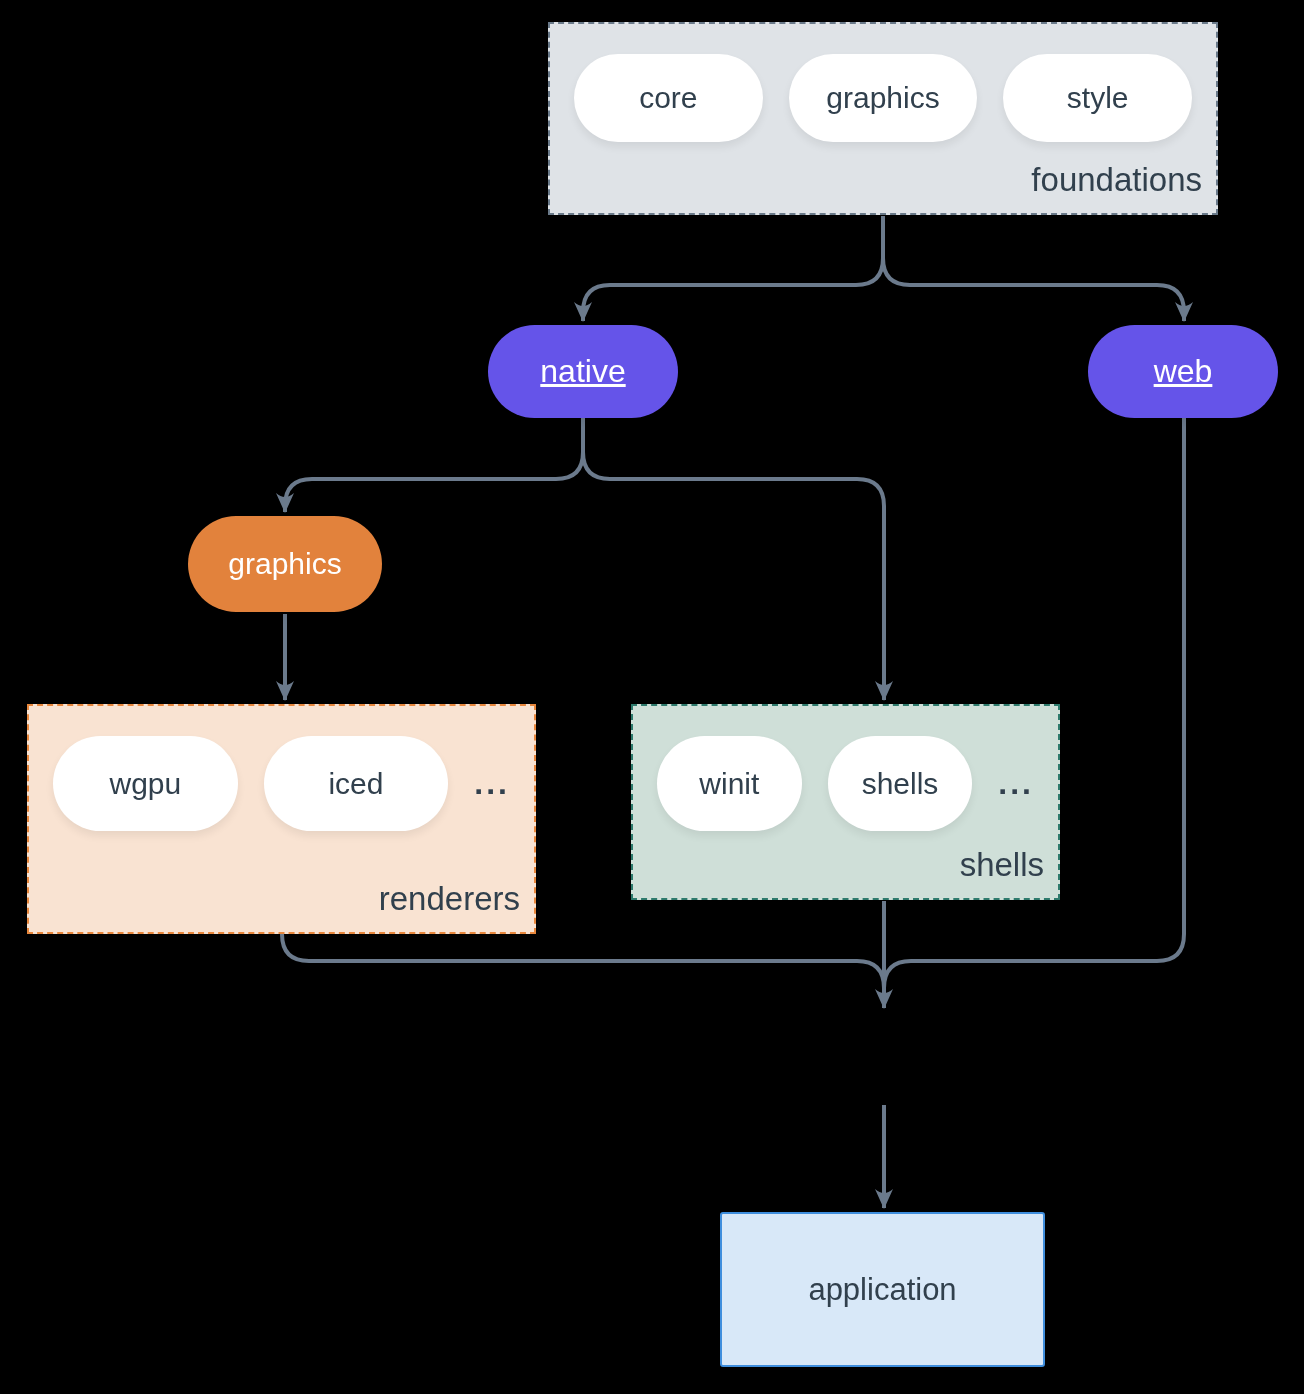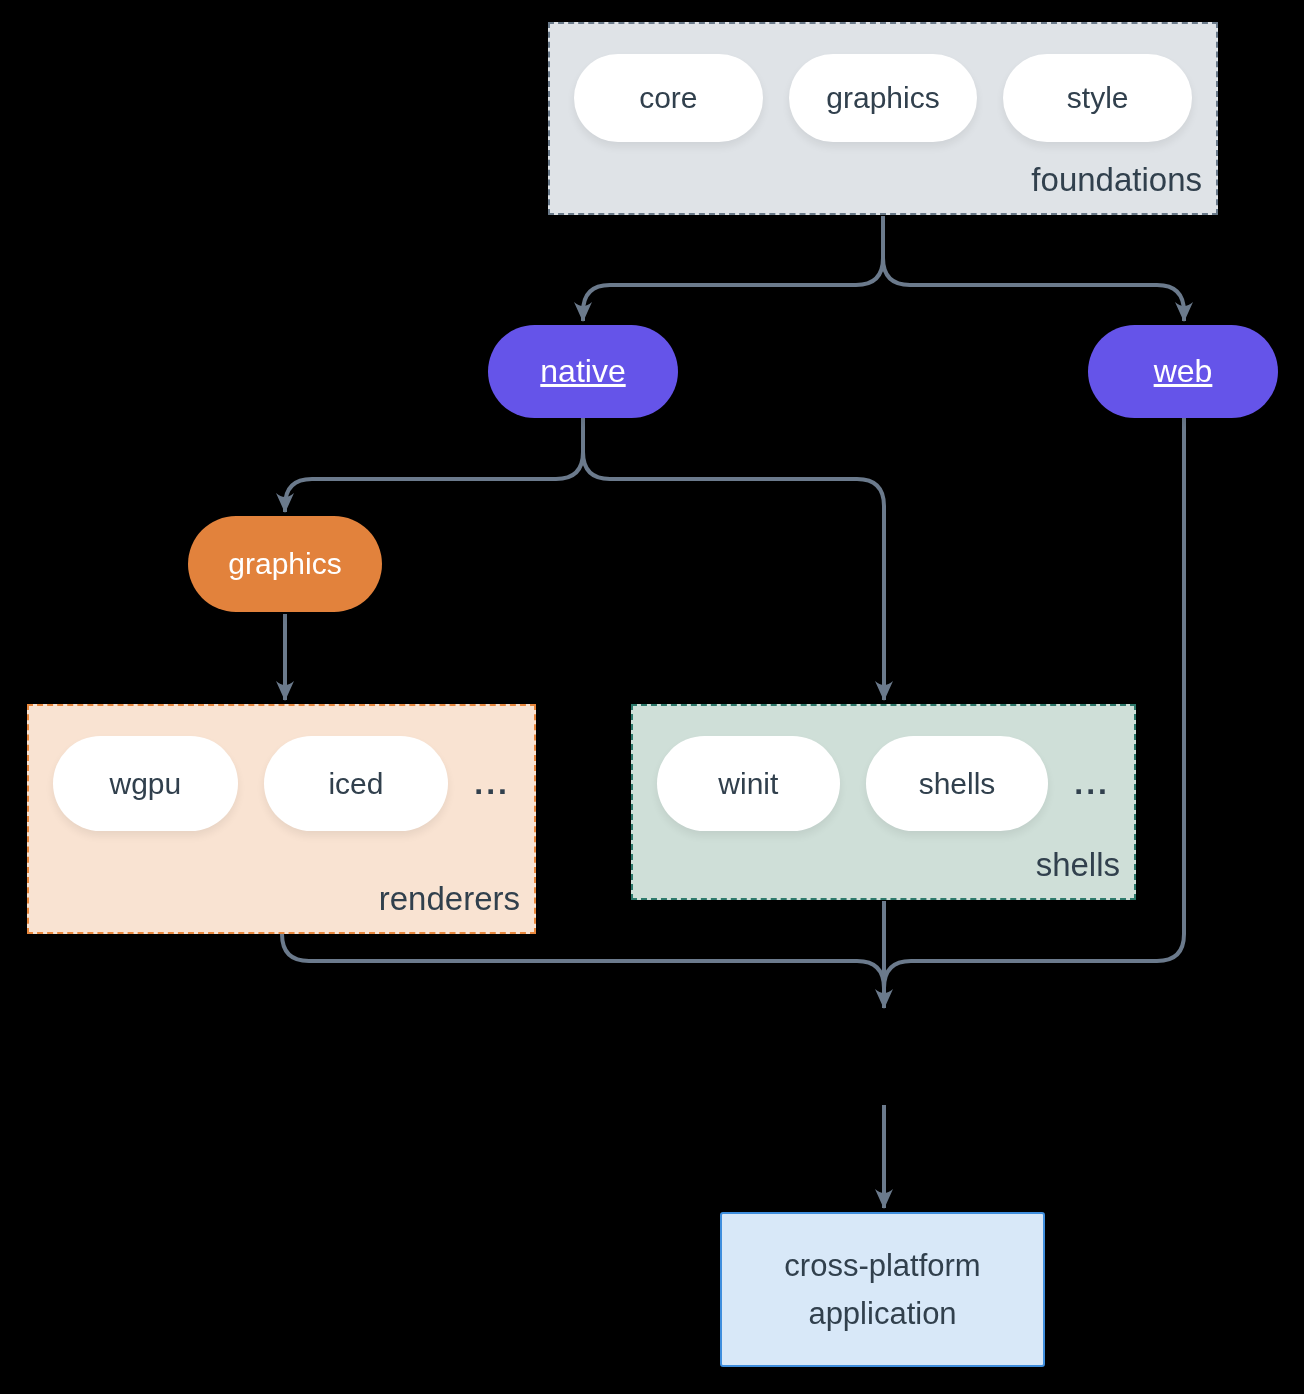--- a/index.html
+++ b/index.html
@@ -95,21 +95,21 @@
     font-size: 30px;
   }
   
   .renderers-box {
     left: 27px; top: 704px; width: 509px; height: 230px;
     background: var(--color-renderers-bg, #f9e3d2);
     border-color: var(--color-renderers-border, #e8873c);
   }
   
   .shells-box {
-    left: 631px; top: 704px; width: 505px; height: 196px;
+    left: 631px; top: 704px; width: 429px; height: 196px;
     background: var(--color-shells-bg, #cfdfd8);
     border-color: var(--color-shells-border, #2e7a6c);
   }
   
   .iced-pill {
     left: 790px; top: 1012px; width: 188px; height: 92px;
     background: var(--color-blue, #2f88d8);
     color: #fff;
     font-size: 32px;
   }
@@ -197,17 +197,16 @@
       <div class="pill white-pill">
         <span>shells</span>
       </div>
       <span class="ellipsis">...</span>
     </div>
     <span class="group-label">shells</span>
   </div>
 
 
   <div class="node app-box">
-    <span>cross-platform</span>
     <span>application</span>
   </div>
 
 </div>
 
 </body></html>

